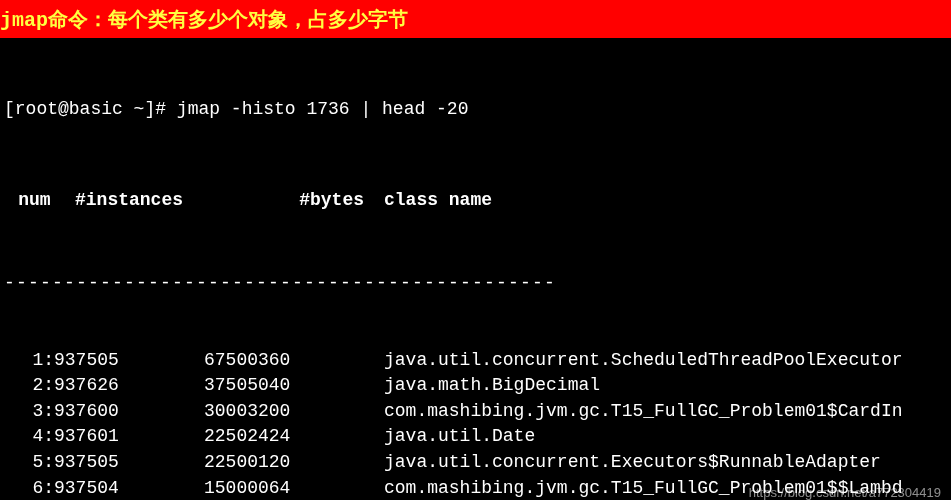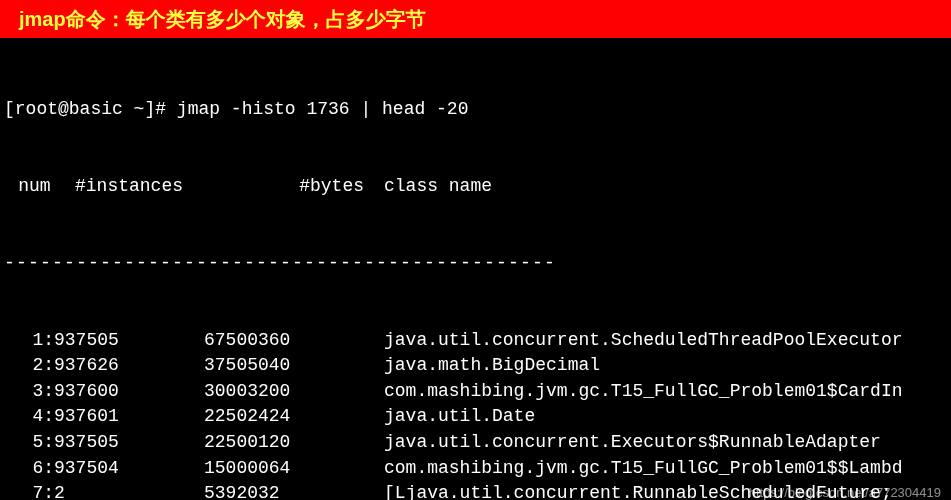--- a/index.html
+++ b/index.html
@@ -8,36 +8,36 @@
     height: 500px;
     background: #000;
     font-family: "Consolas", "Courier New", monospace;
     font-size: 18px;
     overflow: hidden;
     position: relative;
   }
   .banner {
     background: #ff0000;
     color: #ffff40;
-    font-family: Liberation Sans, sans-serif;
+    font-family: Liberation Mono, monospace;
     font-size: 20px;
     font-weight: bold;
-    padding: 6px 19px;
+    padding: 6px 0;
     height: 38px;
     display: flex;
     align-items: center;
   }
   .terminal {
     padding: 8px 4px 4px 4px;
     color: #fff;
     white-space: pre;
     line-height: 25.6px;
   }
-  .prompt-line { }
-  .header-line { margin-bottom: 0; }
+  .prompt-line { margin-bottom: 14px; }
+  .header-line { margin-bottom: 6px; font-weight: bold; }
   .row { display: block; }
   .num   { display: inline-block; width: 50px;  text-align: right; }
   .inst  { display: inline-block; width: 150px; }
   .bytes { display: inline-block; width: 160px; text-align: left; }
   .cls   { display: inline-block; padding-left: 20px; text-align: right; }
   .h-num   { display:inline-block; width:50px;  text-align:center; }
   .h-inst  { display:inline-block; width:150px; text-align:center; }
   .h-bytes { display:inline-block; width:160px; text-align:right; }
   .h-cls   { display:inline-block; padding-left:20px; }
   .divider { letter-spacing: 1.2px; }

